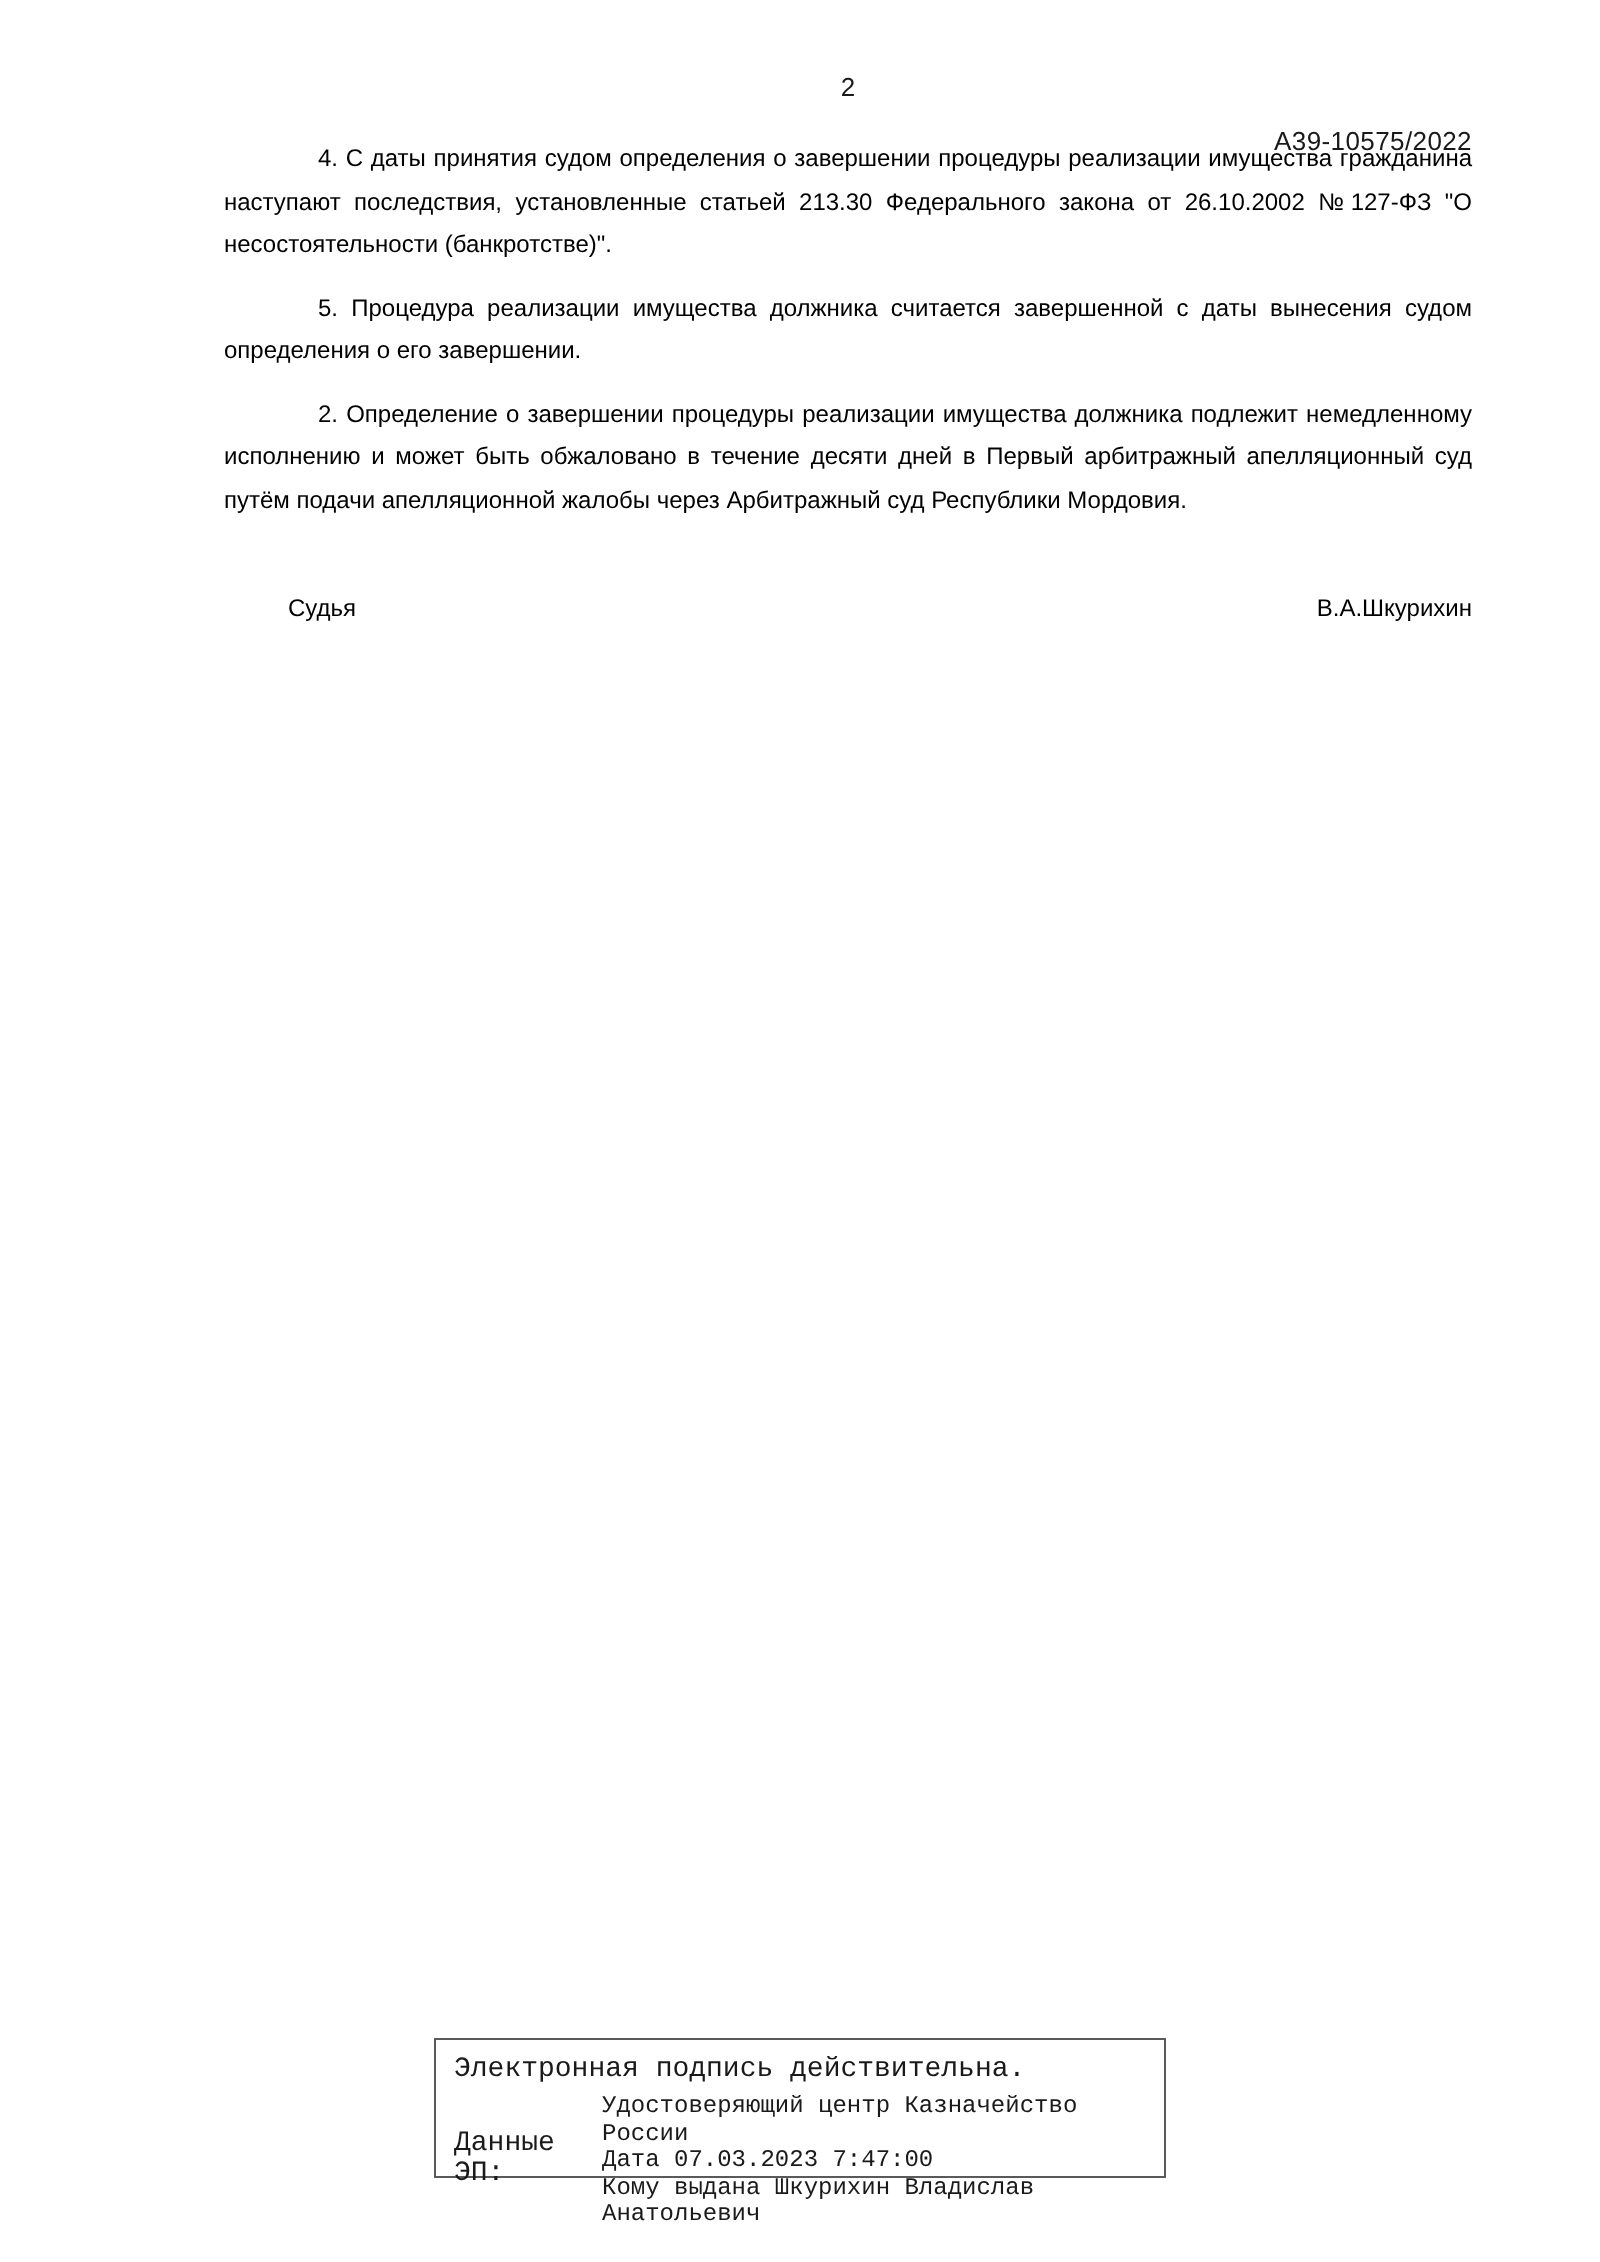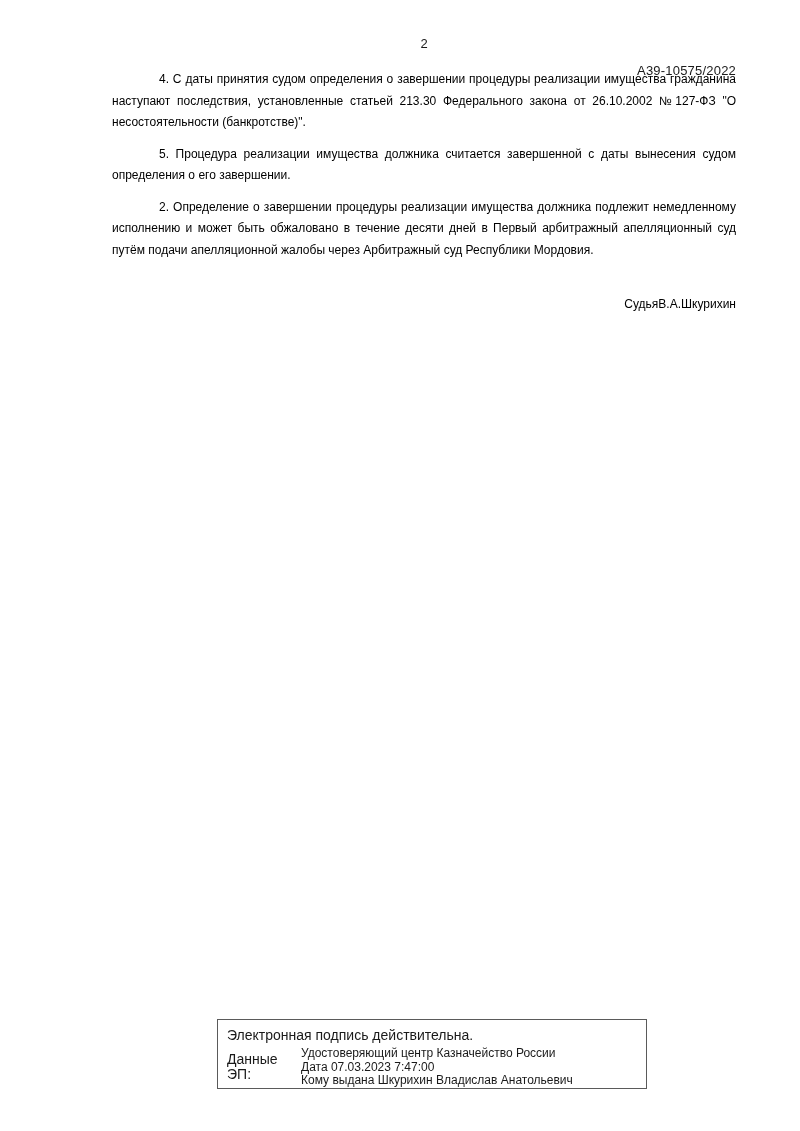--- a/index.html
+++ b/index.html
@@ -49,37 +49,37 @@
   .doc-body p {
     margin: 10px 0 0 0;
     text-indent: 47px;
     text-align: justify;
   }
   .doc-body p:first-child {
     margin-top: 0;
   }
   .signature-row {
     display: flex;
-    justify-content: flex-end;
+    justify-content: space-between;
     align-items: baseline;
     margin-top: 33px;
   }
   .signature-role {
     padding-left: 32px;
   }
   
   .stamp {
     position: absolute;
     left: 217px;
     top: 1019px;
-    width: 430px;
+    width: 366px;
     height: 70px;
     border: 1px solid #5a5a5a;
     background: #ffffff;
-    font-family: Liberation Sans, sans-serif;
+    font-family: Liberation Mono, monospace;
     color: #1a1a1a;
     box-sizing: border-box;
   }
   .stamp-title {
     margin: 7px 0 3px 9px;
     font-size: 14px;
     line-height: 16px;
   }
   .stamp-data-row {
     display: flex;

